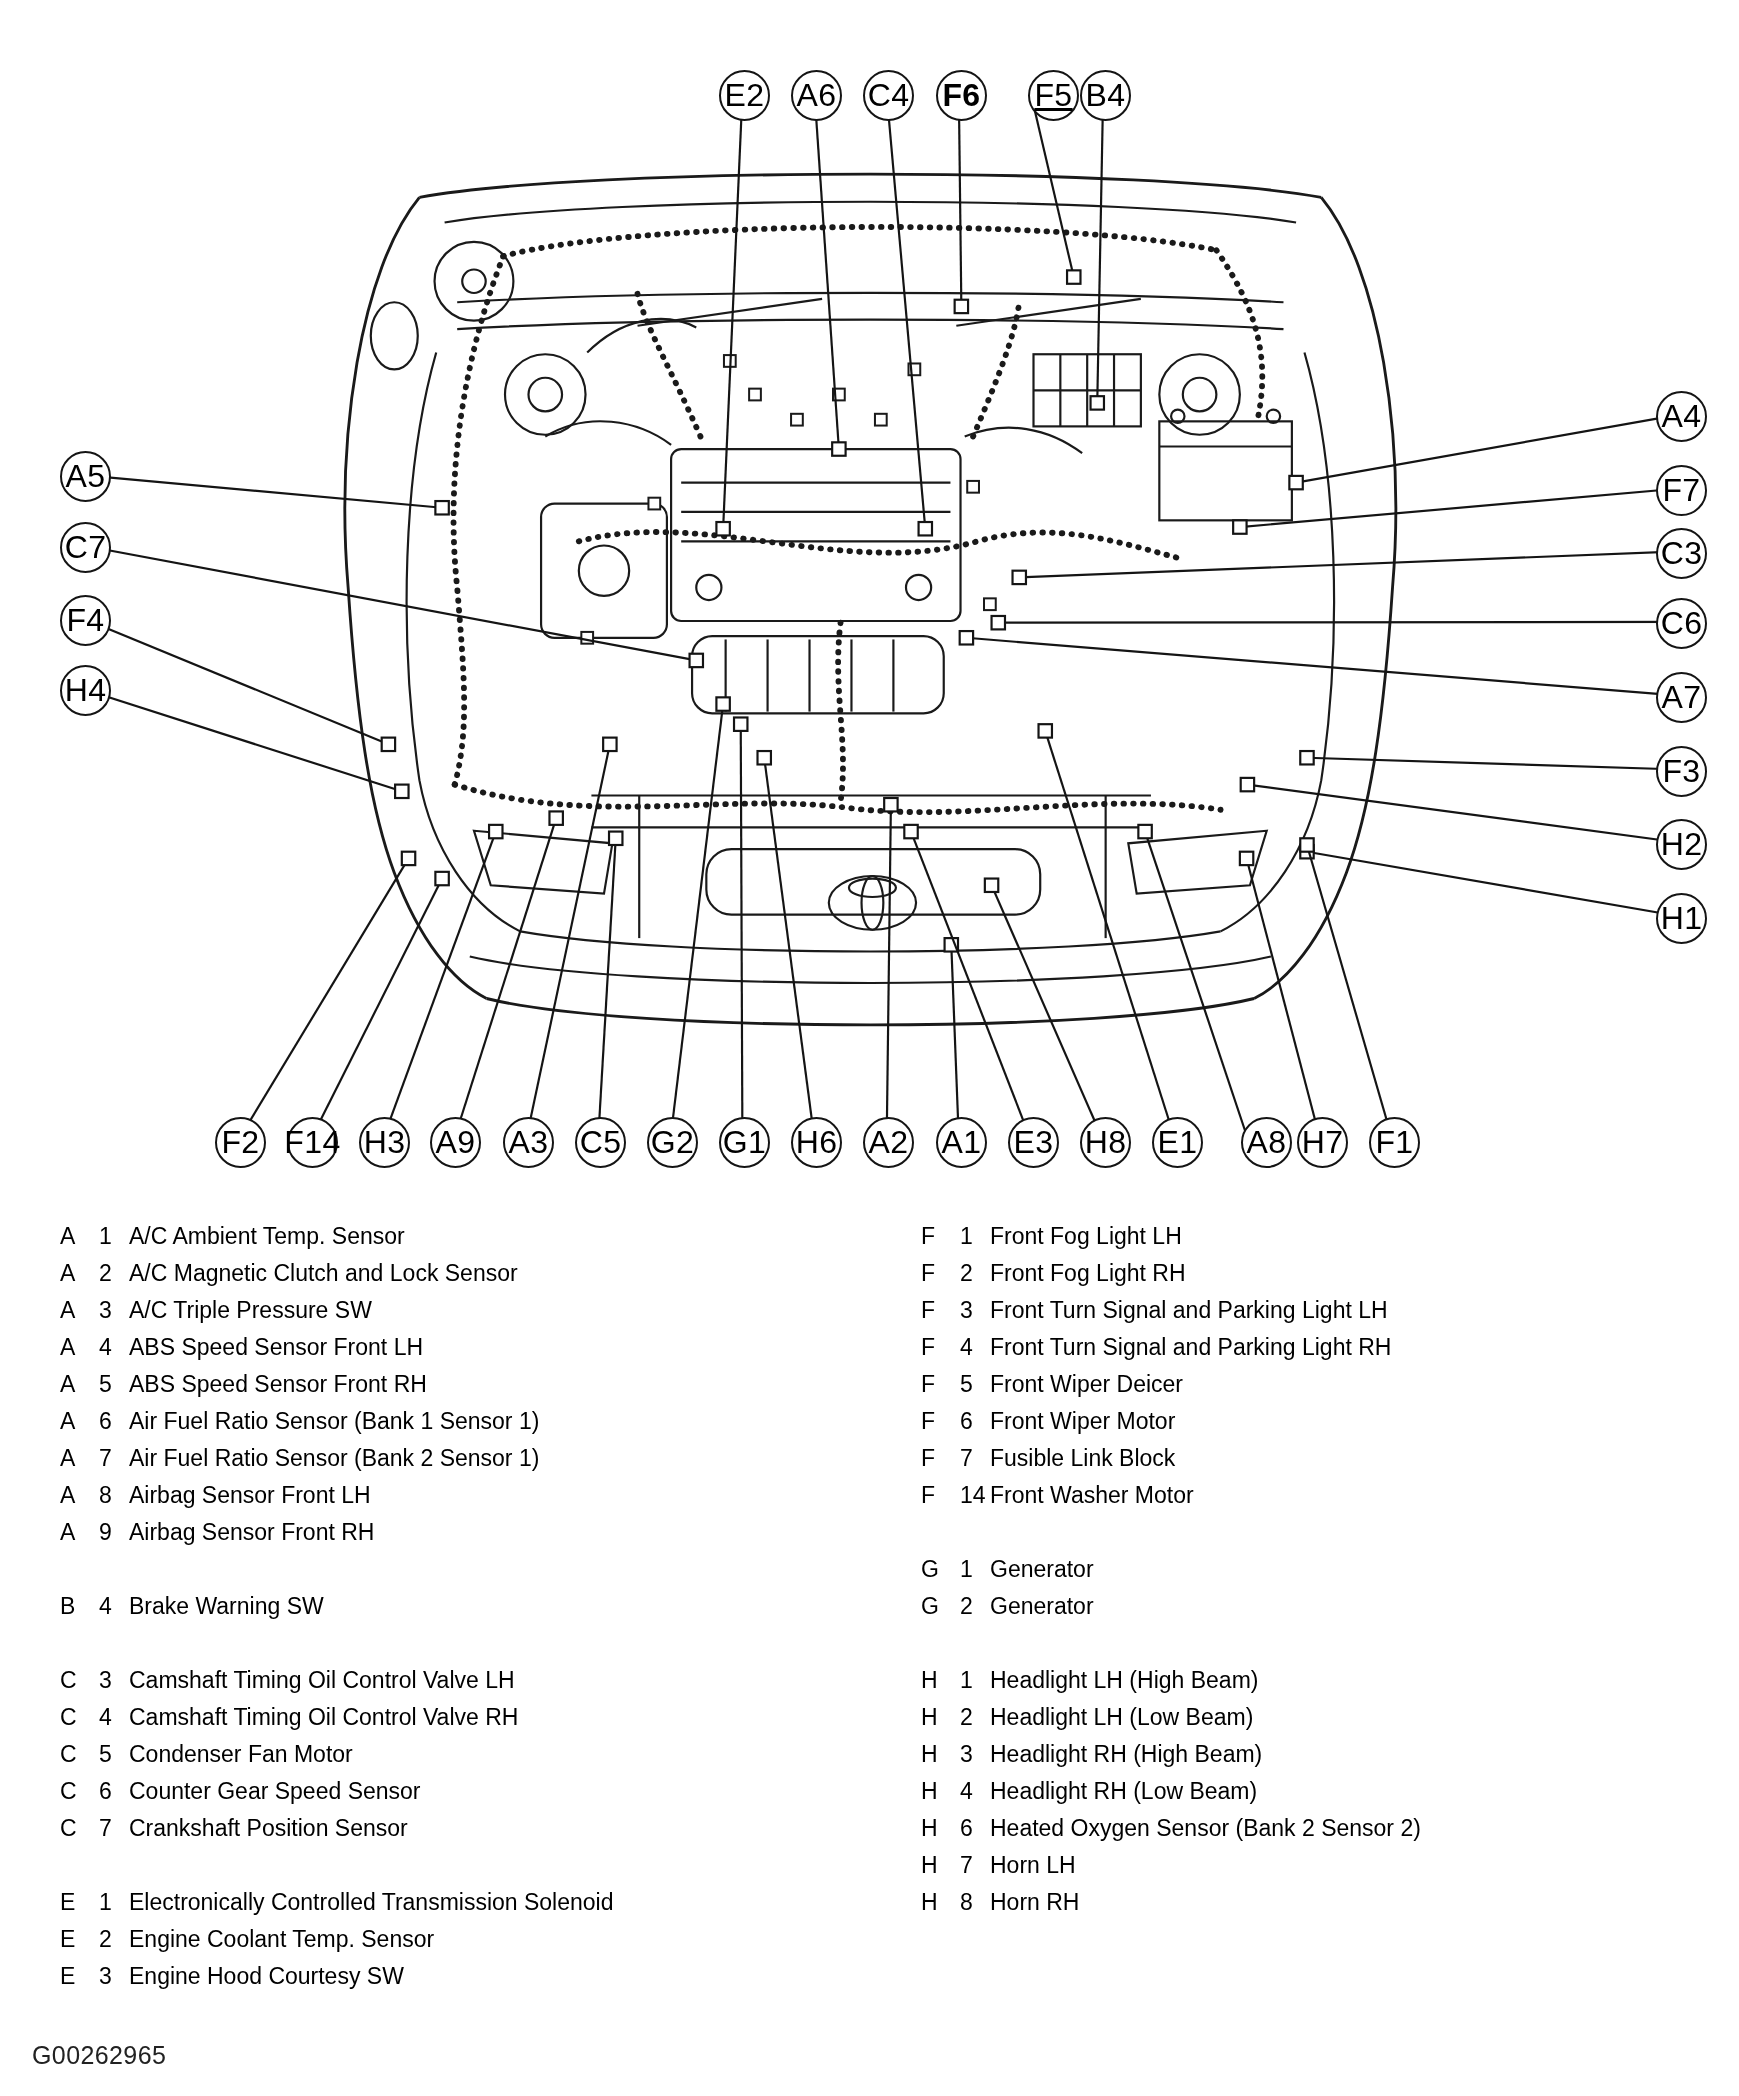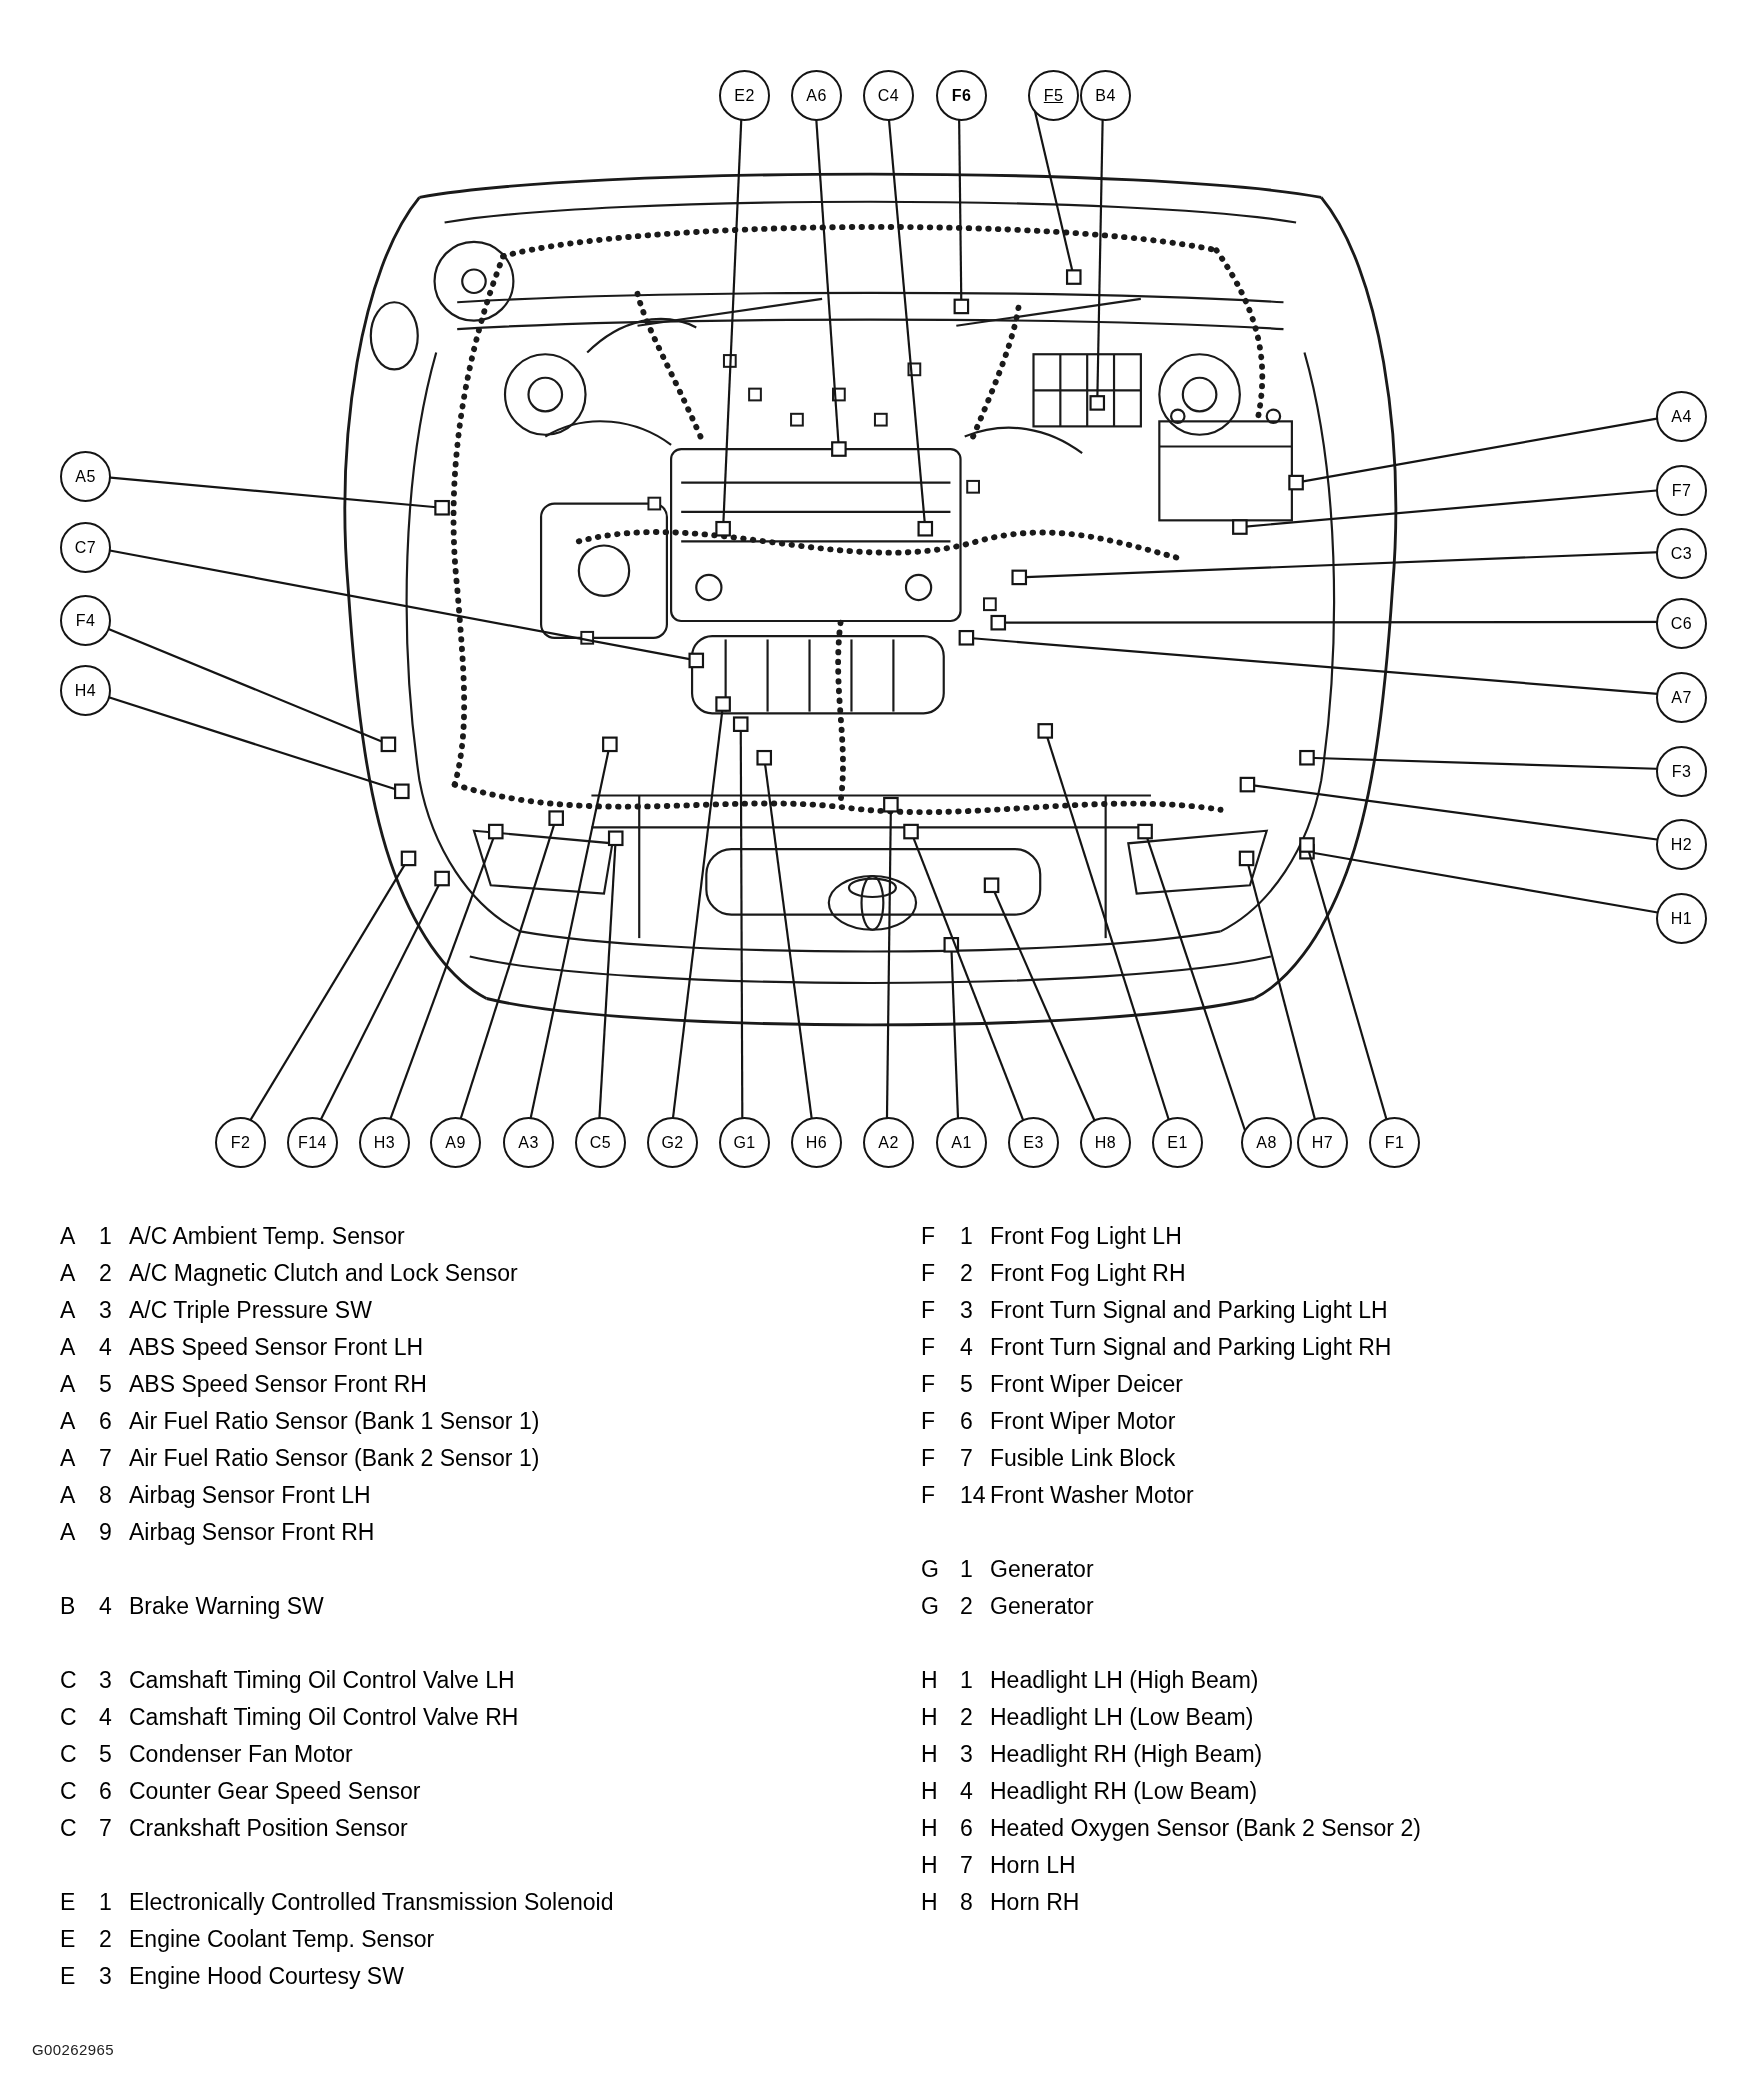--- a/index.html
+++ b/index.html
@@ -22,35 +22,35 @@
   
   #leaders line{stroke:#141414;stroke-width:2.6;}
   #leaders rect{fill:#ffffff;stroke:#141414;stroke-width:2.6;}
   
   .callout{
     position:absolute;
     width:47px;height:47px;
     border:2.7px solid #141414;border-radius:50%;
     background:#ffffff;
     display:flex;align-items:center;justify-content:center;
-    font-size:16px;letter-spacing:0.4px;
+    font-size:32px;letter-spacing:0.4px;
     z-index:5;
   }
   
   .legend-col{position:absolute;top:1218px;}
   #legend-left{left:60px;width:822px;}
   #legend-right{left:921px;width:780px;}
   .legend-group{margin-bottom:37px;}
   .legend-row{display:flex;align-items:center;height:37px;font-size:23px;}
   .legend-letter{width:39px;flex:none;}
   .legend-num{width:30px;flex:none;}
   .legend-name{flex:1;white-space:nowrap;}
   .figure-code{
     position:absolute;left:32px;top:2041px;
-    font-size:15px;color:#222;letter-spacing:0.4px;
+    font-size:25px;color:#222;letter-spacing:0.4px;
   }
 </style>
 </head>
 <body>
 
 <div class="page">
 
   <svg id="drawing" class="layer" width="1739" height="2096" viewBox="0 0 2073 2498">
 
     <path class="thick" d="M 500 235 C 430 320 400 520 415 700 C 425 850 440 960 470 1040 C 500 1120 540 1170 580 1190"></path>

